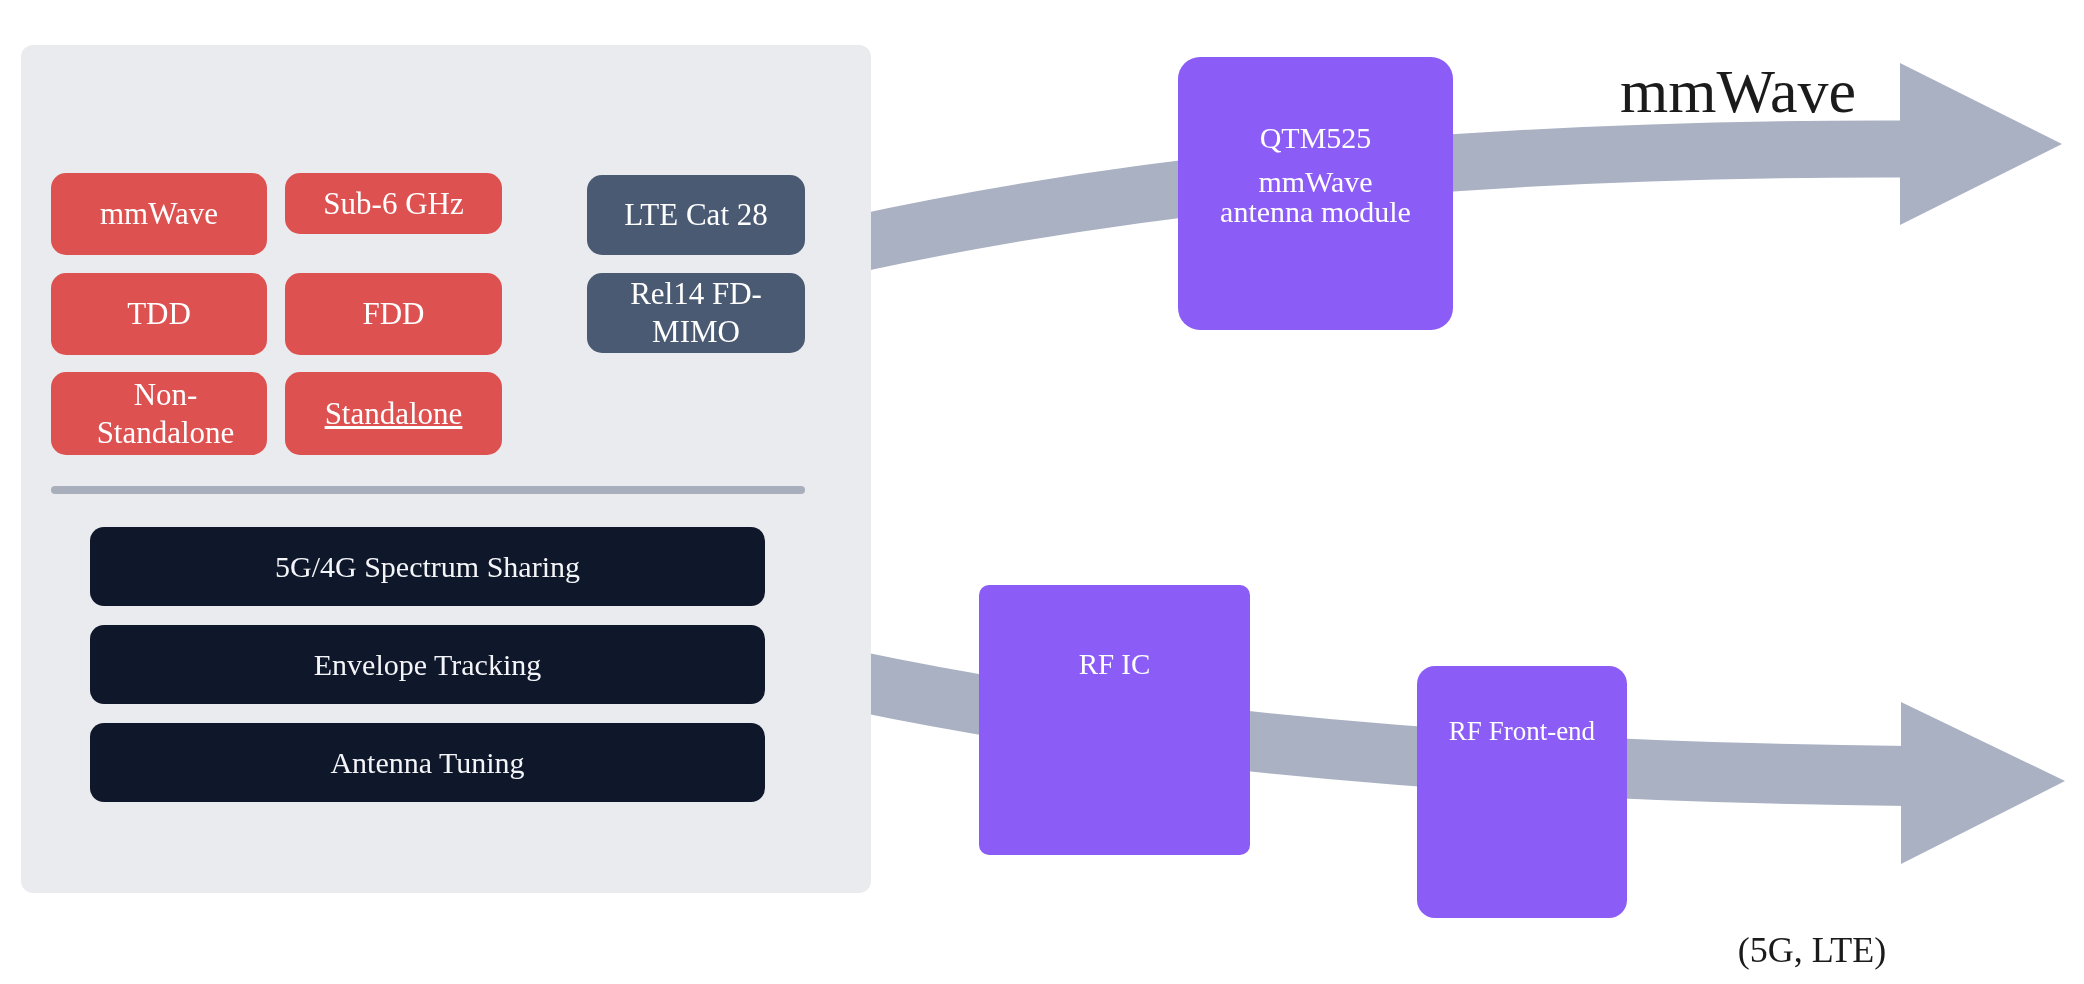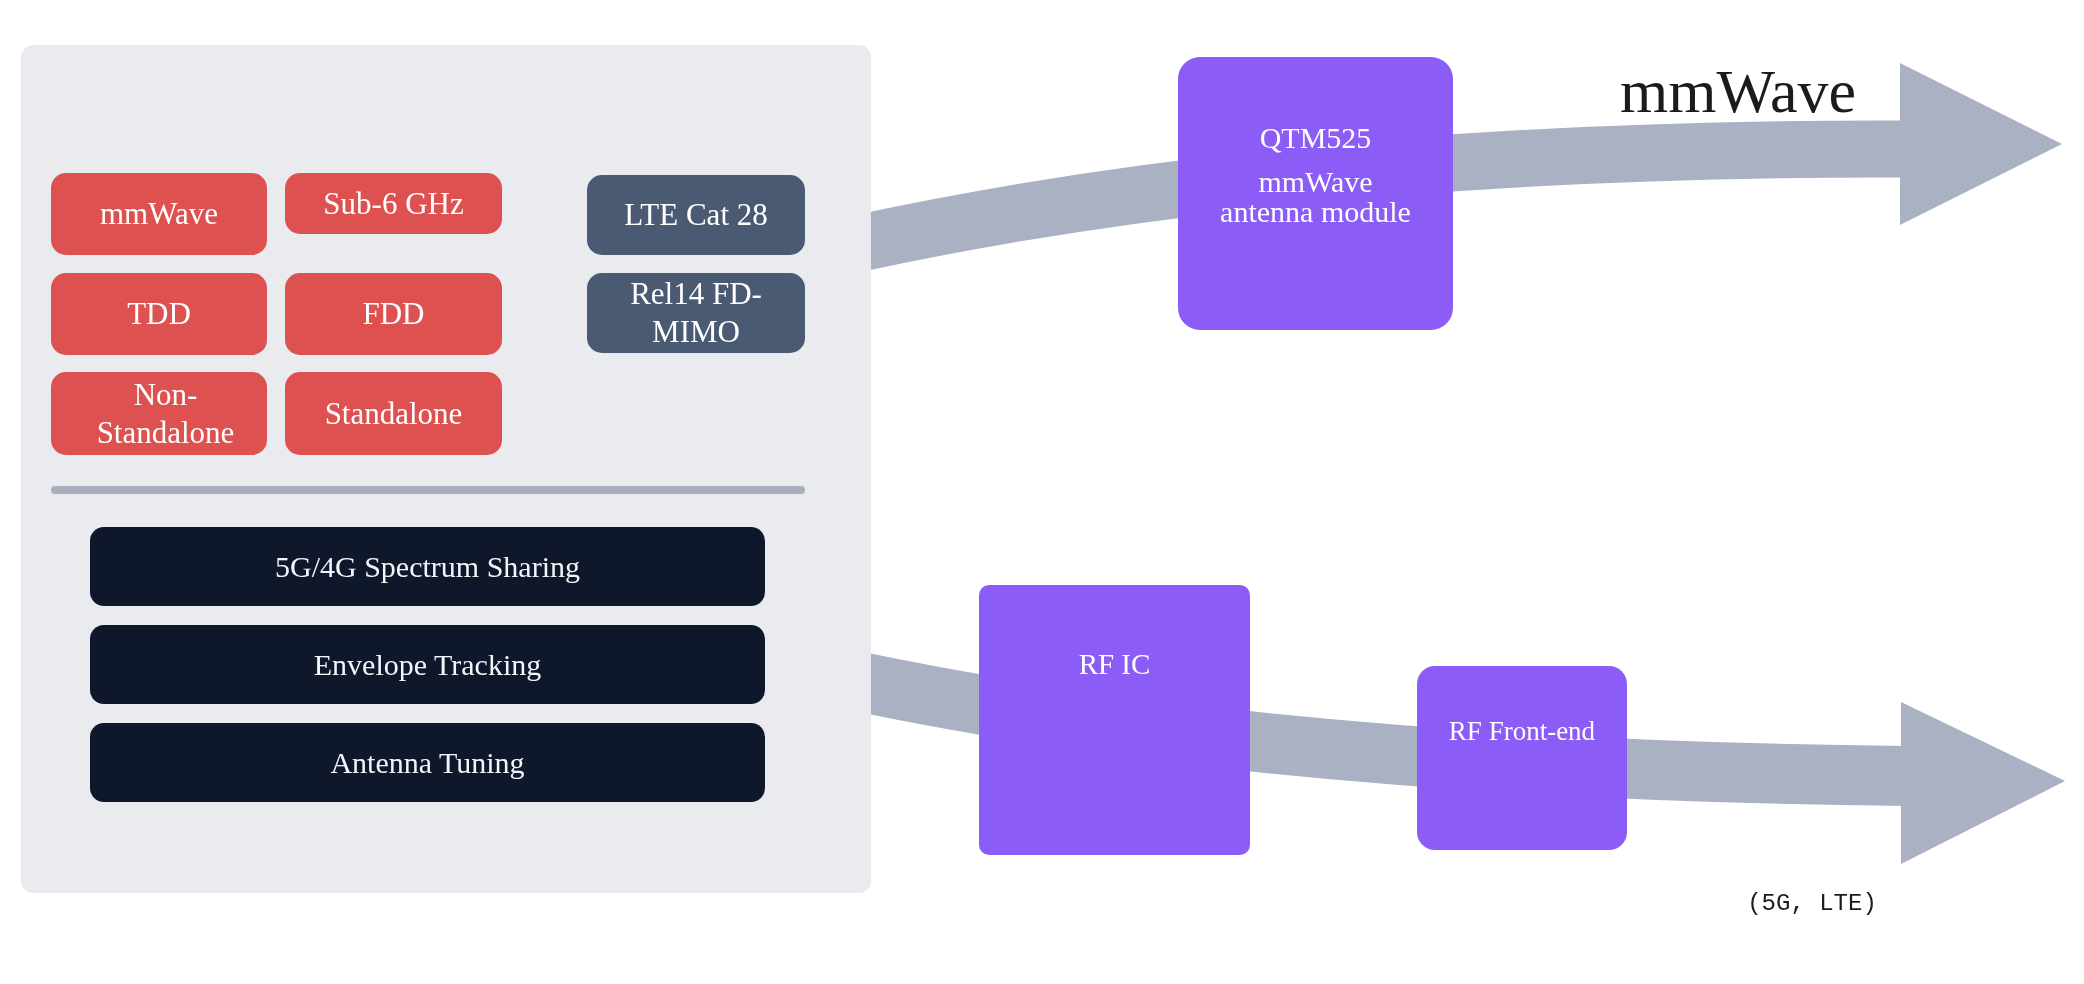--- a/index.html
+++ b/index.html
@@ -35,21 +35,21 @@
     border-radius: 15px; padding: 0 20px; box-sizing: border-box; z-index: 3;
   }
   .chip-red { background: #DE5151; }
   .chip-slate { background: #4A5A73; }
 
   #chip-mmwave        { left: 51px;  top: 173px; width: 216px; height: 82px; }
   #chip-sub6ghz       { left: 285px; top: 173px; width: 217px; height: 61px; }
   #chip-tdd           { left: 51px;  top: 273px; width: 216px; height: 82px; }
   #chip-fdd           { left: 285px; top: 273px; width: 217px; height: 82px; }
   #chip-nonstandalone { left: 51px;  top: 372px; width: 216px; height: 83px; padding-left: 33px; }
-  #chip-standalone    { left: 285px; top: 372px; width: 217px; height: 83px; }
+  #chip-standalone    { left: 285px; top: 372px; width: 217px; height: 83px; text-decoration: underline; }
   #chip-ltecat22      { left: 587px; top: 175px; width: 218px; height: 80px; }
   #chip-rel14         { left: 587px; top: 273px; width: 218px; height: 80px; padding: 0 36px; }
 
   #divider {
     left: 51px; top: 486px; width: 754px; height: 8px;
     background: #A8AEBB; border-radius: 4px; z-index: 3;
   }
 
   .feature-bar {
     position: absolute; left: 90px; width: 675px; height: 79px;
@@ -70,32 +70,32 @@
     left: 1178px; top: 57px; width: 275px; height: 273px;
     border-radius: 22px; padding-top: 64px; font-size: 30px;
   }
   #module-qtm525 .title { line-height: 34px; margin-bottom: 12px; }
   #module-qtm525 .sub   { line-height: 30px; white-space: nowrap; }
   #module-rfic {
     left: 979px; top: 585px; width: 271px; height: 270px;
     border-radius: 10px; padding-top: 62px; font-size: 29px; line-height: 34px;
   }
   #module-rffe {
-    left: 1417px; top: 666px; width: 210px; height: 184px;
+    left: 1417px; top: 666px; width: 210px; height: 252px;
     border-radius: 18px; padding-top: 48px; font-size: 27px; line-height: 34px;
     white-space: nowrap;
   }
 
   
   .arrow-label {
     position: absolute; color: #1B1B1B; text-align: center; z-index: 5; white-space: nowrap;
   }
   #label-mmwave { left: 1538px; top: 56px;  width: 400px; font-size: 62px; line-height: 70px; }
   #label-sub6   { left: 1612px; top: 872px; width: 400px; font-size: 56px; line-height: 62px; }
-  #label-sub6-sub { left: 1612px; top: 884px; width: 400px; font-size: 24px; line-height: 40px; font-family: Liberation Mono, monospace; }
+  #label-sub6-sub { left: 1612px; top: 930px; width: 400px; font-size: 36px; line-height: 40px; }
 </style>
 </head>
 <body>
 
 <div id="canvas">
 
   <svg id="flow-svg" width="2084" height="984" viewBox="0 0 2084 984">
     <path d="M 856 244 Q 1300 147 1908 149" fill="none" stroke="#A9B1C2" stroke-width="57"></path>
     <polygon points="1900,63 2062,144 1900,225" fill="#A9B1C2"></polygon>
     <path d="M 856 681 Q 1280 770 1908 776" fill="none" stroke="#A9B1C2" stroke-width="60"></path>

